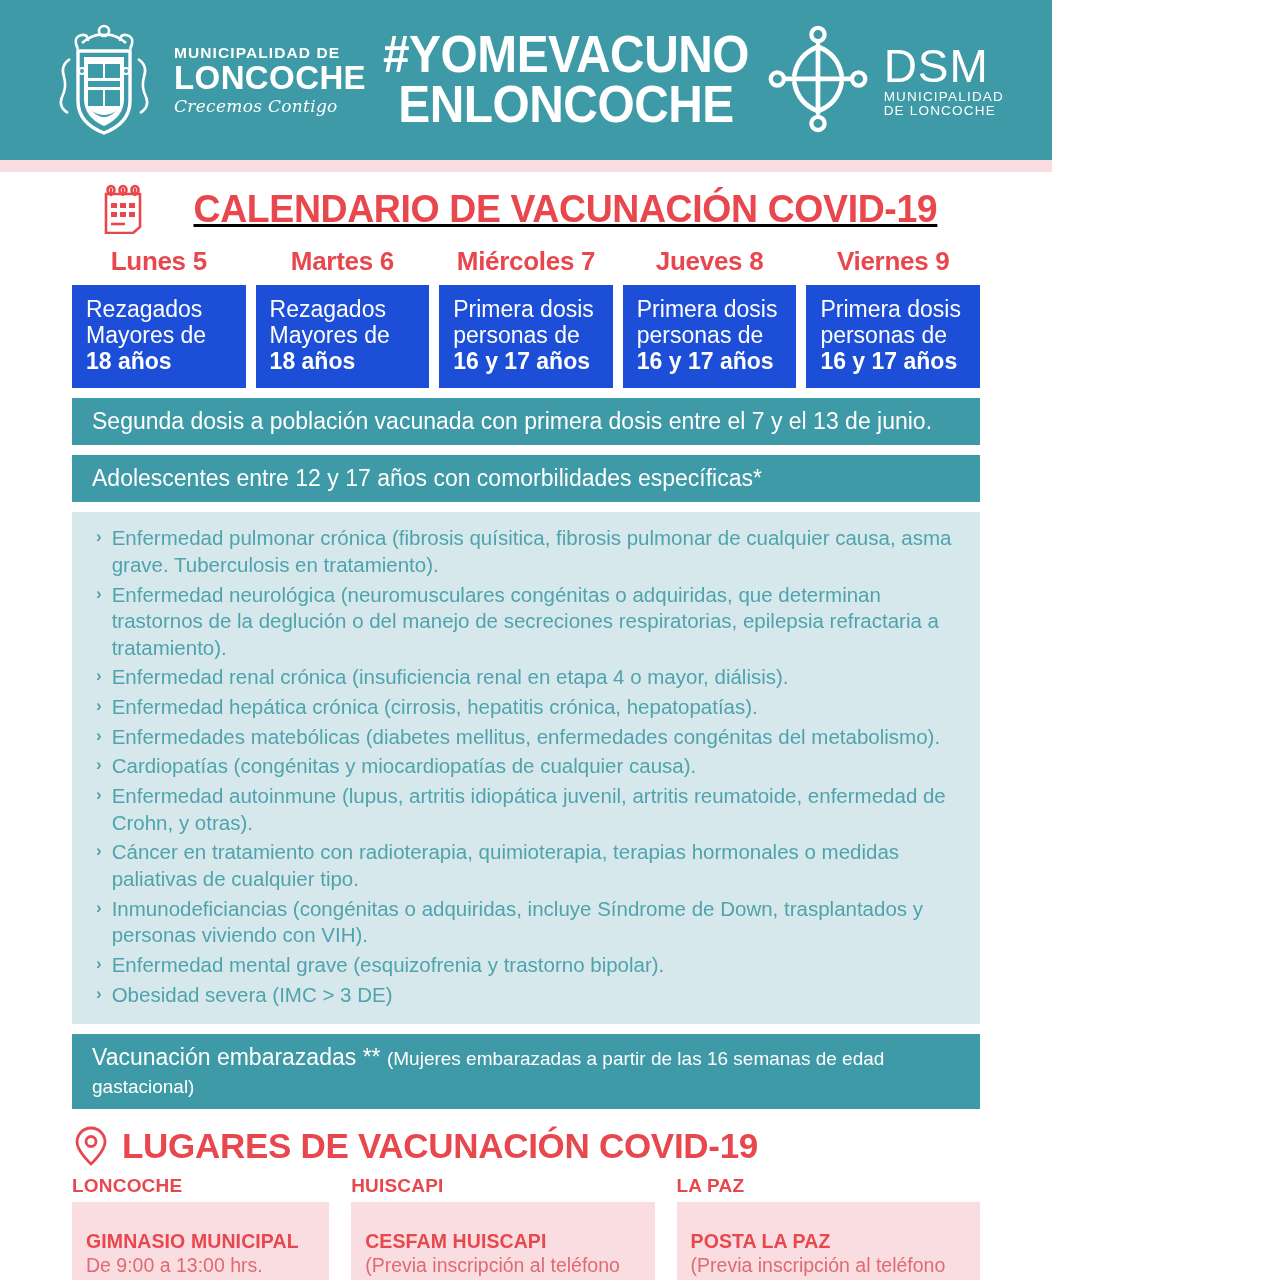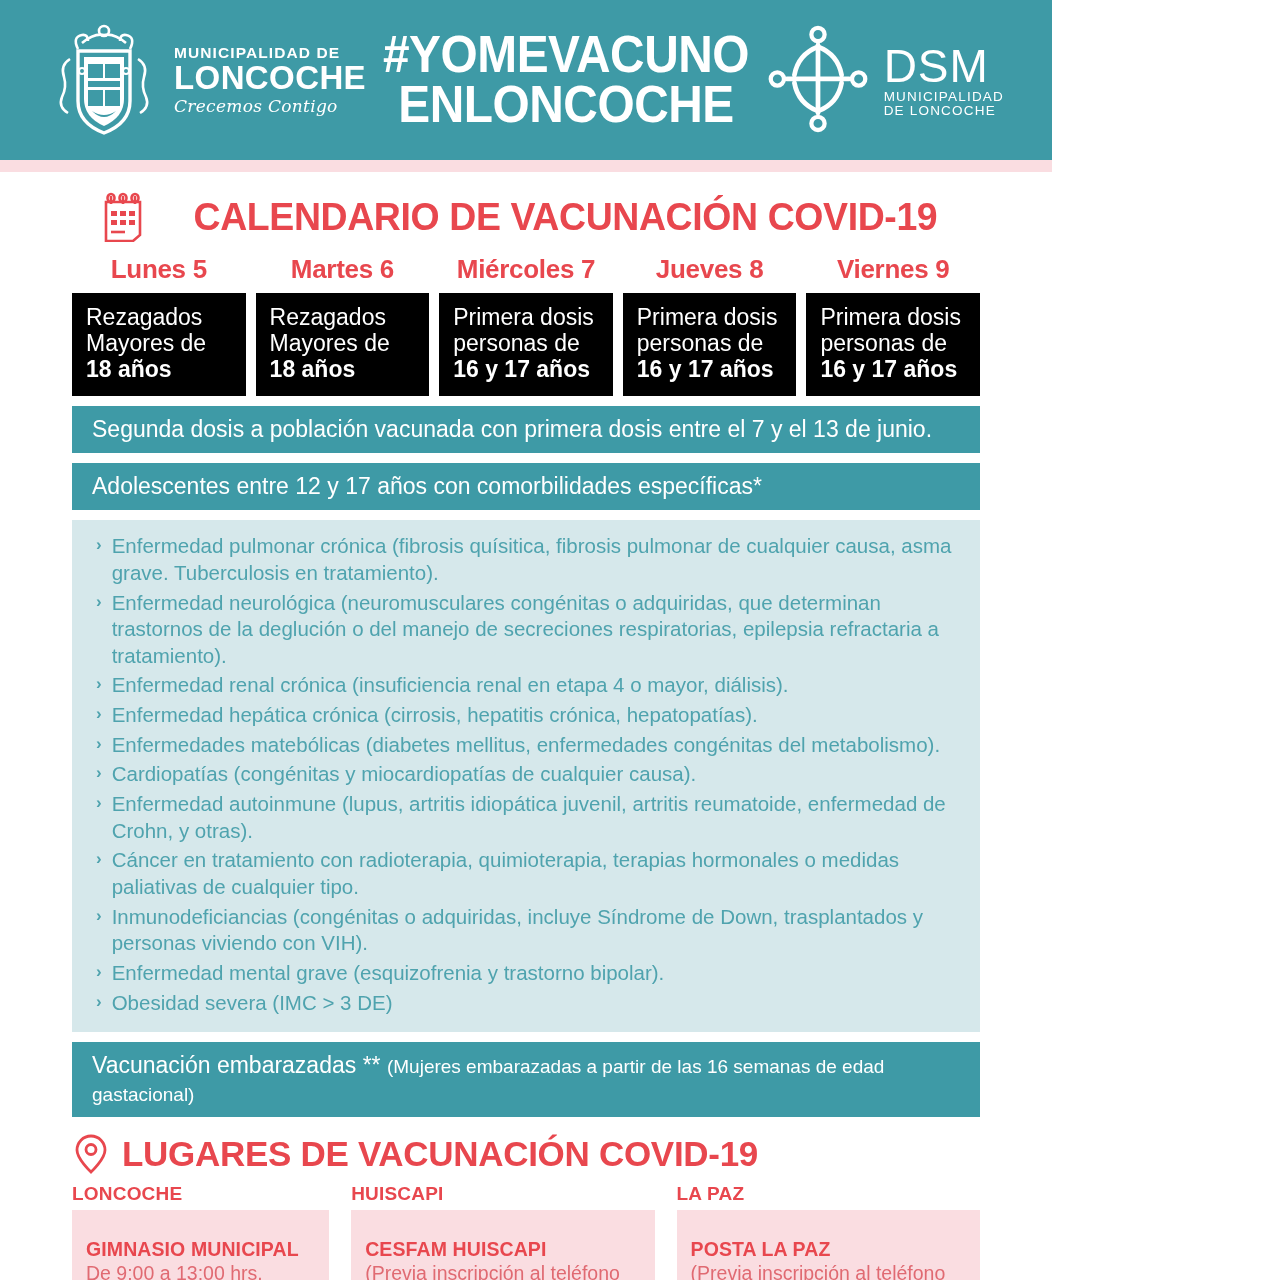--- a/index.html
+++ b/index.html
@@ -33,38 +33,38 @@
   .brand-right { display: flex; align-items: center; gap: 14px; }
   .dsm-text { color: #fff; line-height: 1; }
   .dsm-big { font-size: 46px; font-weight: 400; letter-spacing: 1px; }
   .dsm-s1, .dsm-s2 { font-size: 13.5px; letter-spacing: 1.2px; margin-top: 1px; }
 
   .pink-rule { height: 12px; background: #FADDE1; }
 
   
   .title-row {
     display: flex; align-items: center; justify-content: center;
-    gap: 32px; margin-top: 20px;
+    gap: 32px; margin-top: 12px; text-decoration: underline;
   }
   .cal-icon { width: 46px; height: 50px; flex: none; }
   .main-title {
     color: #E8474E; font-size: 39px; font-weight: 800; letter-spacing: -0.4px;
     transform: scaleX(0.96);
   }
 
   
   .content { padding: 0 72px; }
   .days-head { display: flex; gap: 10px; margin-top: 12px; align-items: center; }
   .day-name {
     flex: 1; text-align: center; color: #E8474E;
     font-size: 26px; font-weight: 800; letter-spacing: -0.3px;
   }
   .days-cards { display: flex; gap: 10px; margin-top: 8px; }
   .day-card {
-    flex: 1; background: #000000; color: #fff;
+    flex: 1; background: #1d4ed8; color: #fff;
     padding: 12px 14px 14px; min-height: 98px;
   }
   .day-card .l { font-size: 23px; line-height: 1.12; font-weight: 400; }
   .day-card .b { font-size: 23px; line-height: 1.12; font-weight: 800; }
 
   
   .banner {
     background: #3E9AA6; color: #fff; font-size: 23px;
     padding: 9px 20px; margin-top: 10px; line-height: 1.25;
   }

